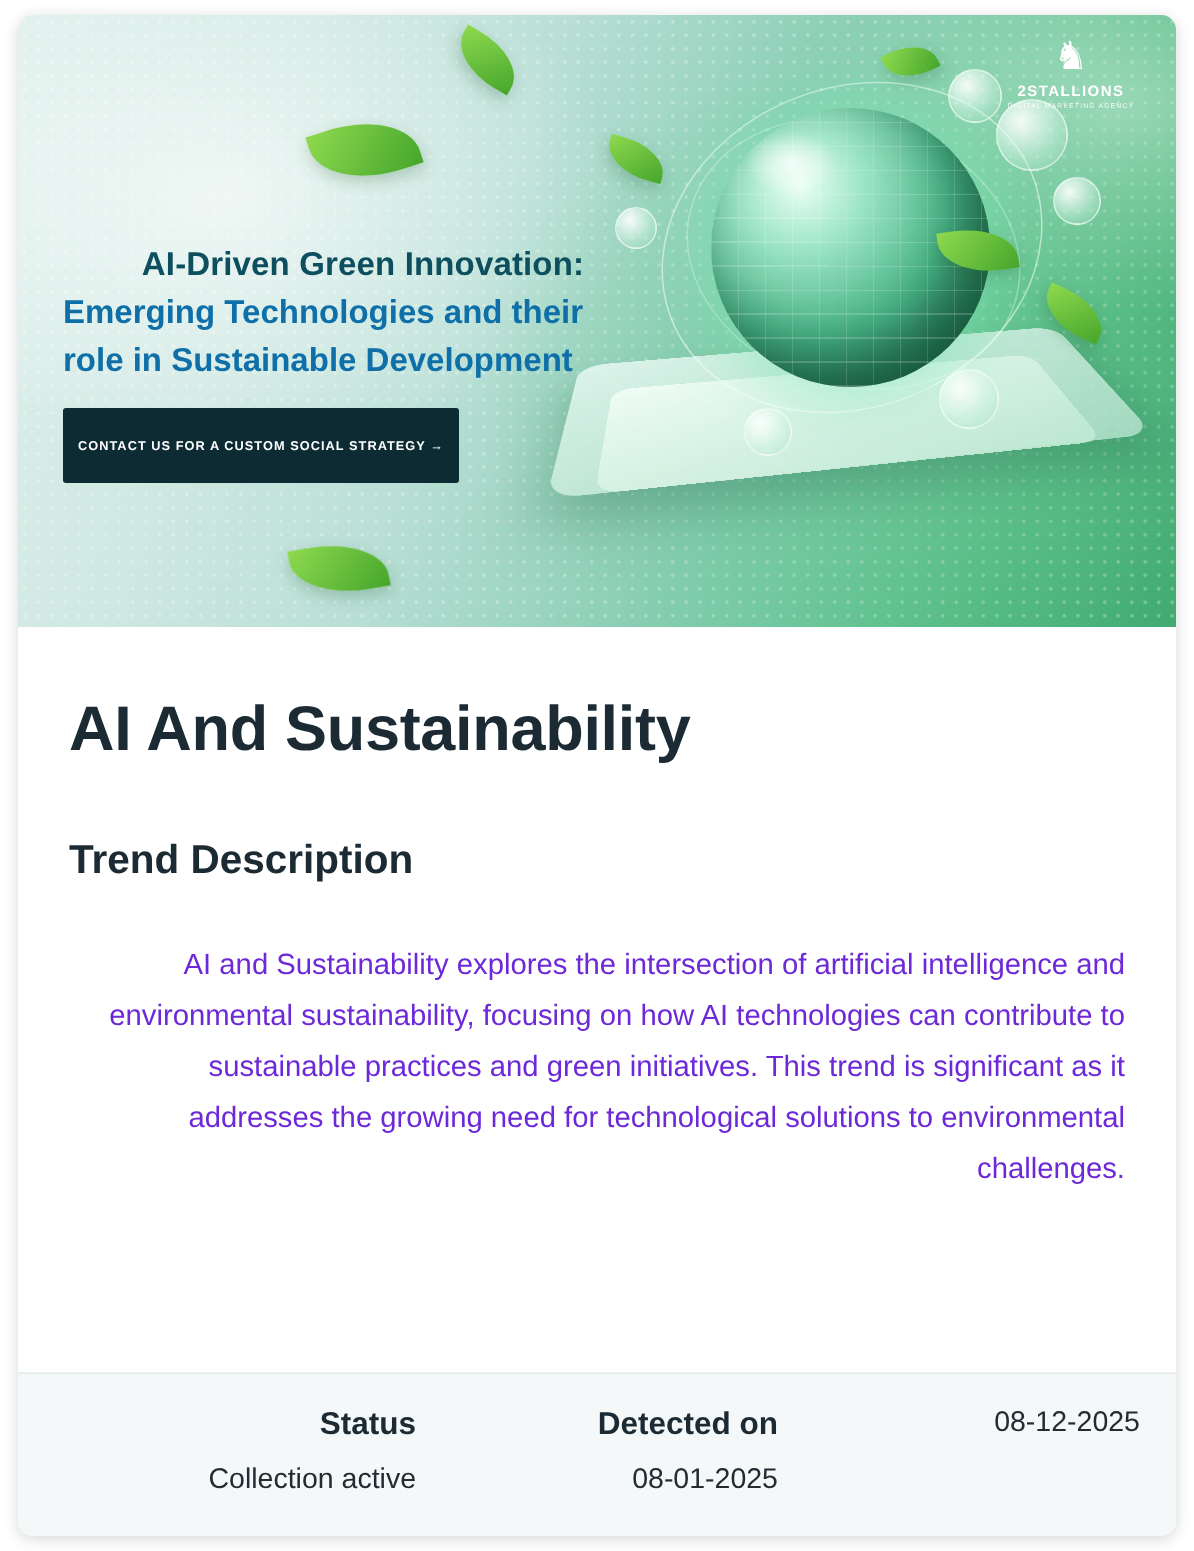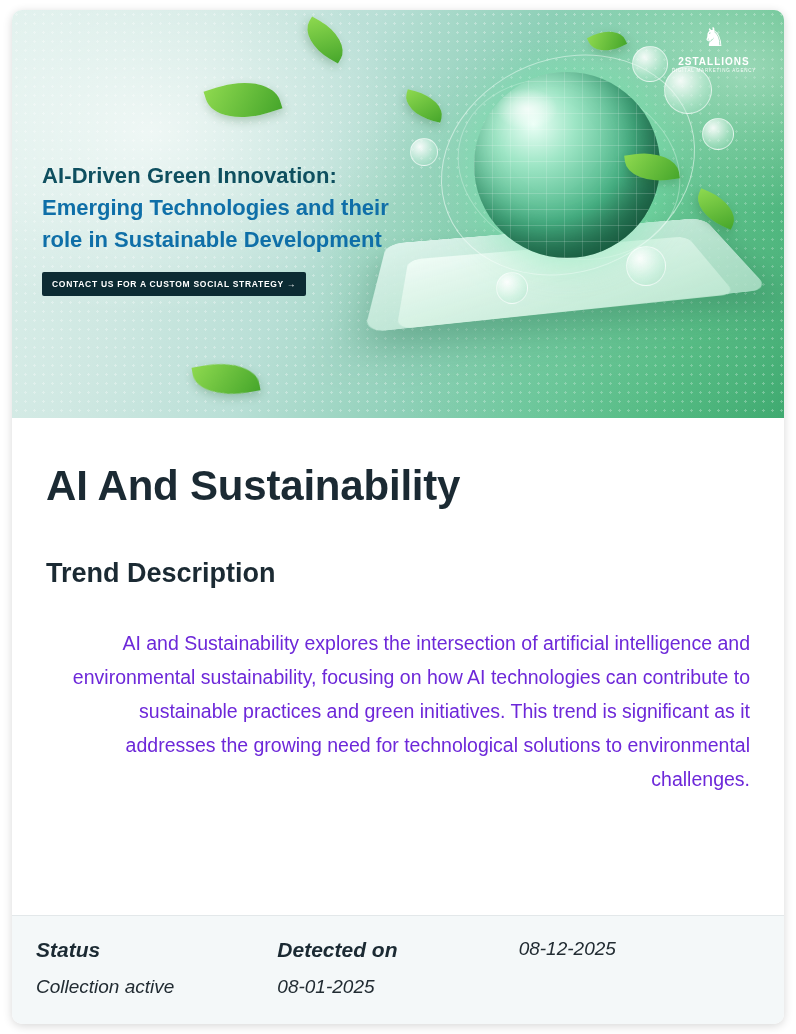--- a/index.html
+++ b/index.html
@@ -139,36 +139,37 @@
     left: 30px;
     top: 150px;
     width: 400px;
   }
   .hero-l1 {
     font-size: 22px;
     font-weight: bold;
     color: #0e4f5f;
     letter-spacing: 0.1px;
     line-height: 1.45;
+    text-align: center;
   }
   .hero-l2 {
     font-size: 22px;
     font-weight: bold;
     color: #0f6fa8;
     line-height: 1.45;
   }
   .hero-cta {
     display: inline-block;
     margin-top: 16px;
     background: #0c2b33;
     color: #ffffff;
     font-size: 8.5px;
     font-weight: bold;
     letter-spacing: 0.7px;
-    padding: 7px 10px;
+    padding: 20px 10px;
     border-radius: 2px;
   }
   .logo {
     position: absolute;
     right: 22px;
     top: 14px;
     width: 96px;
     text-align: center;
     color: #ffffff;
   }
@@ -218,22 +219,21 @@
   
   .footer {
     border-top: 1px solid #e3e8ea;
     background: #f4f8f9;
     padding: 22px 24px 26px 24px;
     display: flex;
     flex: none;
   }
   .fcol {
     flex: 1 1 0;
-    text-align: left;
-    font-style: italic;
+    text-align: right;
   }
   .flabel {
     font-size: 21px;
     font-weight: bold;
     color: #1b2a33;
     margin-bottom: 14px;
   }
   .fvalue {
     font-size: 19px;
     color: #222c33;

